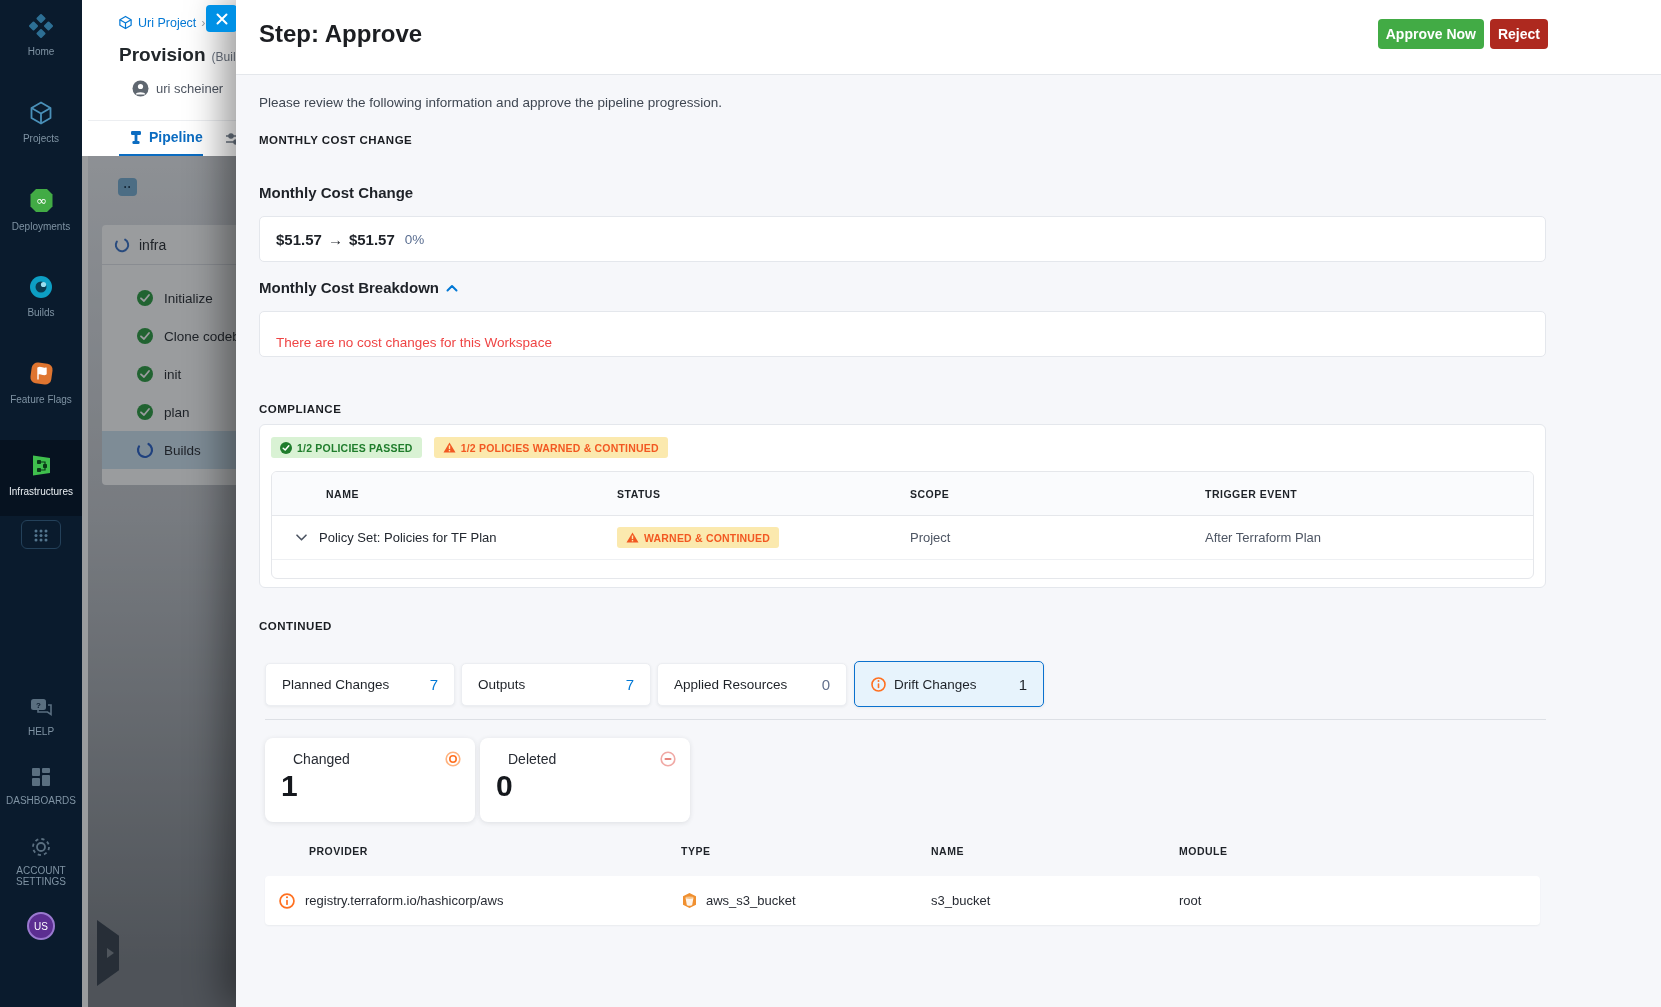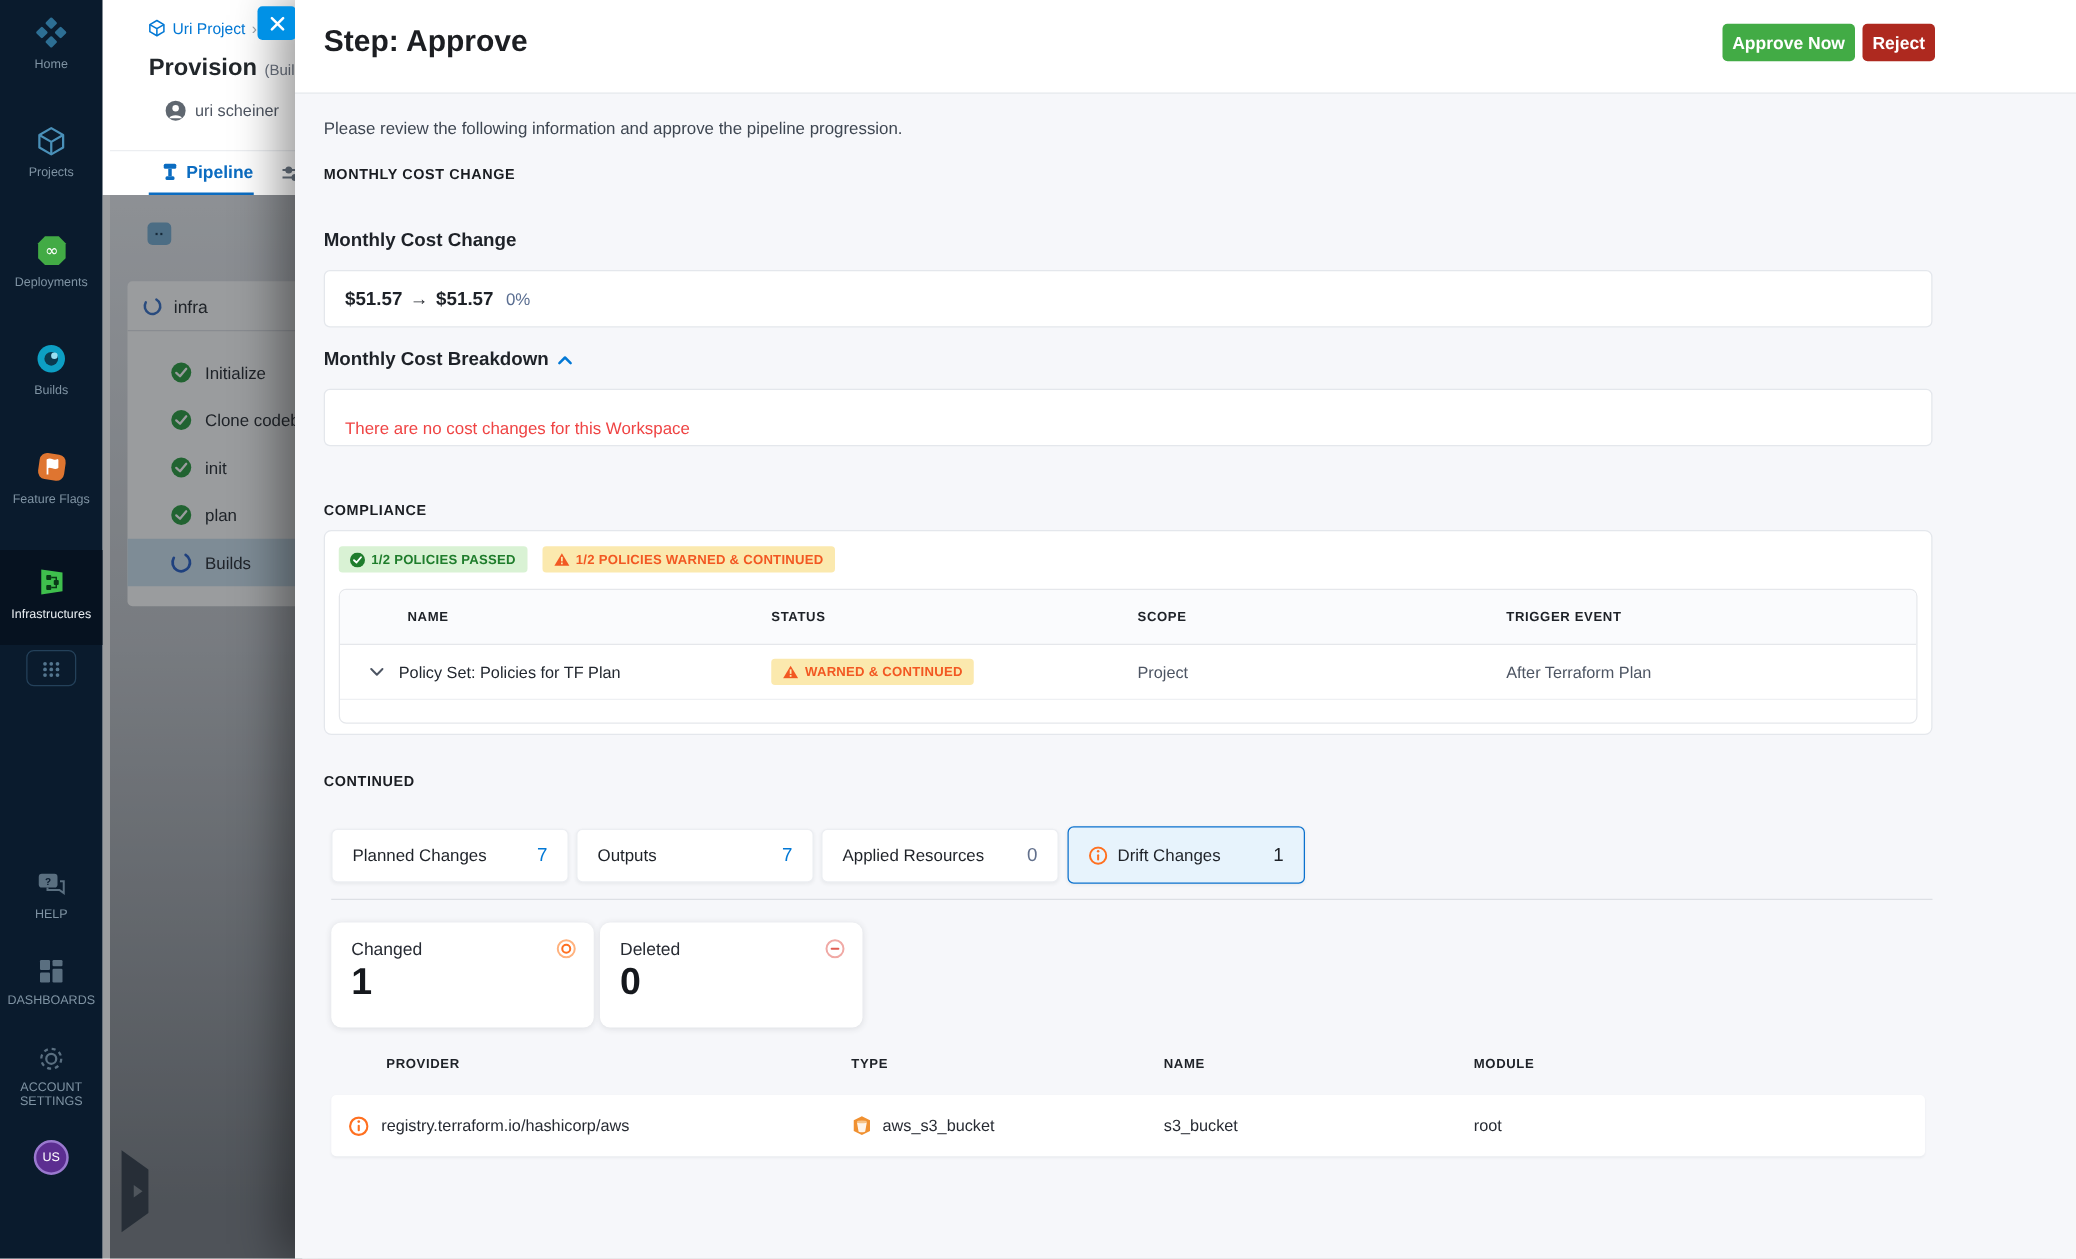--- a/index.html
+++ b/index.html
@@ -84,21 +84,21 @@
   .res-tab .cnt { font-size:15px; }
   .cnt-blue { color:#0278d5; }
   .cnt-gray { color:#62708c; }
   .cnt-dark { color:#1e2228; }
   .res-tab.active { top:586px; height:46px; background:#e7f3fc; border:1.5px solid #0b71ce; }
   .res-tab .tab-label-wrap { display:flex; align-items:center; gap:8px; }
   .res-divider { position:absolute; left:29px; right:115px; top:644px; border-top:1px solid #dde0e5; }
 
   .stat-card { position:absolute; top:663px; width:210px; height:84px; background:#fff; border-radius:8px;
                box-shadow:0 1px 5px rgba(40,50,60,0.12); padding:13px 16px; }
-  .stat-card .s-label { font-size:14px; color:#272b33; }
+  .stat-card .s-label { font-size:14px; color:#272b33;margin-left:12px; }
   .stat-card .s-value { font-size:30px; font-weight:bold; color:#15181d; margin-top:2px; }
   .stat-card .s-icon { position:absolute; right:14px; top:13px; }
 
   .rtable-head { position:absolute; top:770px; left:29px; right:121px; display:grid;
                  grid-template-columns:416px 250px 248px 1fr; font-size:10.5px; font-weight:bold; letter-spacing:0.5px; color:#1e2228; }
   .rtable-head > div:first-child { padding-left:44px; }
   .rtable-row { position:absolute; top:801px; left:29px; right:121px; height:49px; background:#fff; border-radius:4px;
                 box-shadow:0 1px 2px rgba(40,50,60,0.06); display:grid; grid-template-columns:416px 250px 248px 1fr;
                 align-items:center; font-size:13px; color:#272b33; }
   .rtable-row .prov-cell { display:flex; align-items:center; gap:10px; padding-left:14px; }

